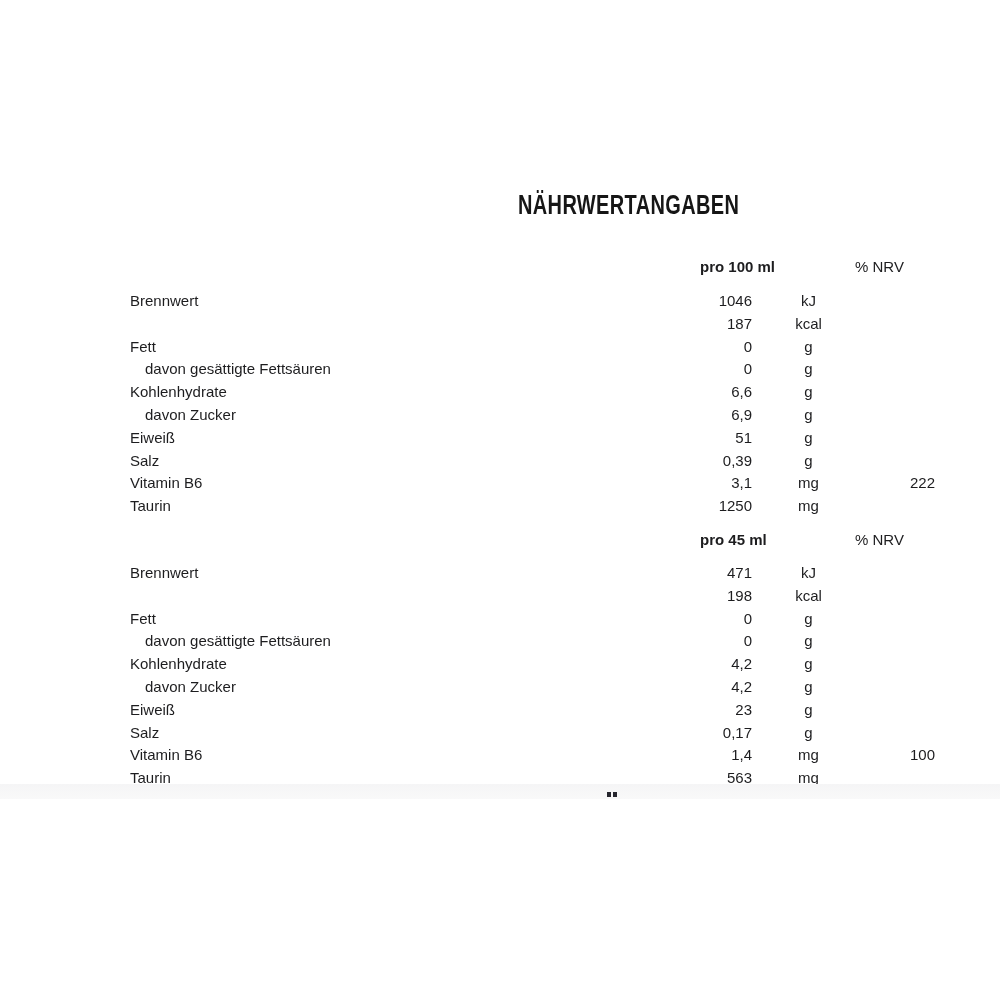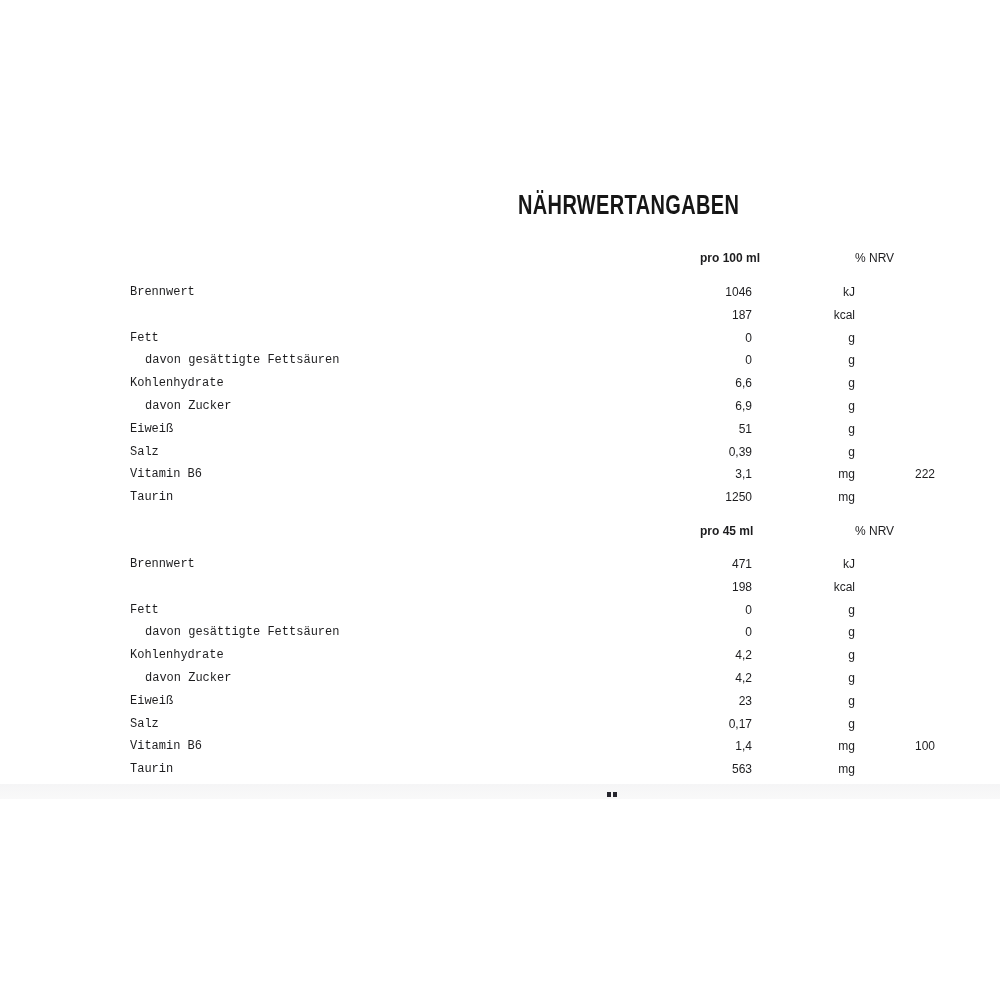--- a/index.html
+++ b/index.html
@@ -6,33 +6,33 @@
   .sheet {
     position:relative; width:1000px; height:799px; background:#ffffff;
     font-family:"Liberation Sans", sans-serif; color:#1d1d1f; overflow:hidden;
   }
   .title {
     position:absolute; left:518px; top:192px;
     font-size:27px; line-height:27px; font-weight:700; letter-spacing:0.5px;
     transform:scaleX(0.74); transform-origin:left top; white-space:nowrap;
     color:#161616;
   }
-  .table { position:absolute; left:130px; top:247px; width:805px; font-size:12px; }
+  .table { position:absolute; left:130px; top:256px; width:805px; font-size:15px; }
   .row {
     display:grid; grid-template-columns:480px 142px 10px 93px 80px;
     height:22.8px; line-height:22.8px; align-items:center; white-space:nowrap;
   }
   .hrow { position:relative; height:22px; line-height:22px; margin-bottom:12px; }
   .hrow.second { margin-top:11px; margin-bottom:11px; }
   .h-amount { position:absolute; left:570px; font-weight:700; }
   .h-nrv { position:absolute; left:725px;text-align:center; }
-  .c-label { overflow:visible;font-family:Liberation Mono, monospace; }
+  .c-label { overflow:visible; }
   .row.indent .c-label { padding-left:15px; }
   .c-value { text-align:right; }
-  .c-unit { text-align:right; }
+  .c-unit { text-align:center; }
   .c-nrv { text-align:right; }
   .footer-band {
     position:absolute; left:0; top:784px; width:1000px; height:19px;
     background:linear-gradient(#f5f5f6, #fafafa);
   }
   .clipped-mark { position:absolute; left:607px; top:792px; display:flex; gap:2px; }
   .clipped-mark .dot { width:4px; height:5px; background:#26262e; }
 </style>
 </head>
 <body>

